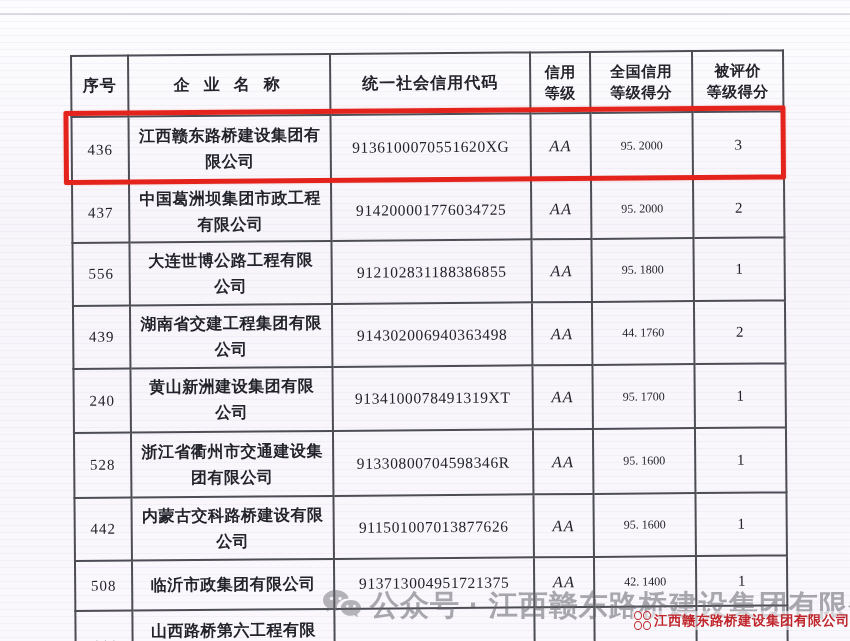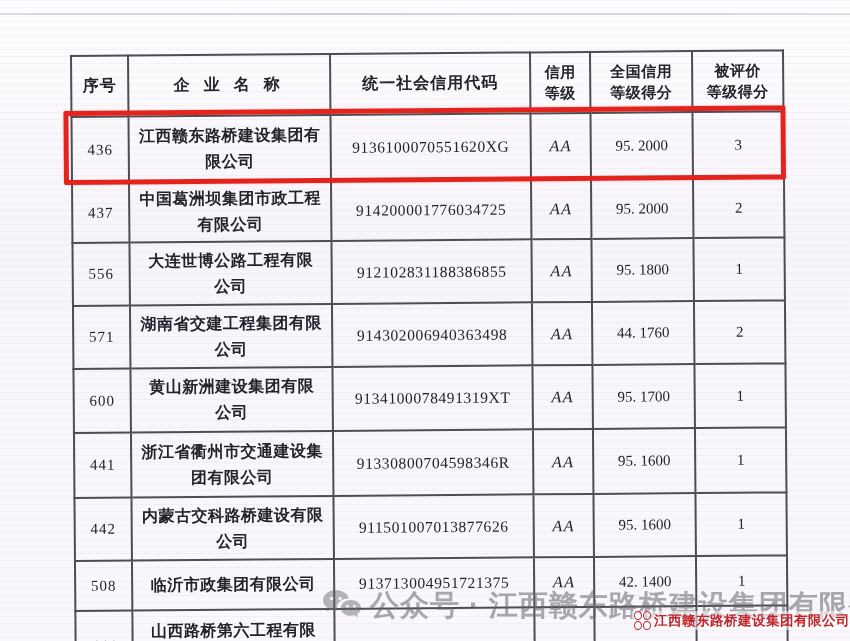--- a/index.html
+++ b/index.html
@@ -43,21 +43,21 @@
   tbody tr:nth-child(8){height:50px;}
   tbody tr:nth-child(9){height:78px;}
   .c-serial{font-size:15px;letter-spacing:1px;}
   .c-name{
     text-align:left;padding-left:16px;padding-right:6px;
     white-space:pre-line;font-size:16px;font-weight:600;
     letter-spacing:0.5px;line-height:1.6;color:#1f1f27;
   }
   .c-code{font-size:15.5px;letter-spacing:0.6px;}
   .c-grade{font-size:16px;letter-spacing:1.5px;font-style:italic;}
-  .c-score{font-size:15px;}
+  .c-score{font-size:12px;}
   .c-prov{font-size:15px;}
   tbody tr:last-child td{vertical-align:top;}
   tbody tr:last-child .c-name{padding-top:7px;}
   tbody tr:last-child .c-serial{padding-top:26px;}
   .red-box{
     position:absolute;box-sizing:border-box;
     left:-7px;top:56px;width:722px;height:74px;
     border:5px solid #e3231c;border-radius:2px;
     box-shadow:0 0 2px rgba(227,35,28,0.35);
     pointer-events:none;
@@ -139,39 +139,39 @@
           <tr>
     <td class="c-serial">556</td>
     <td class="c-name">大连世博公路工程有限
 公司</td>
     <td class="c-code">912102831188386855</td>
     <td class="c-grade">AA</td>
     <td class="c-score">95. 1800</td>
     <td class="c-prov">1</td>
   </tr>
           <tr>
-    <td class="c-serial">571</td>
+    <td class="c-serial">439</td>
     <td class="c-name">湖南省交建工程集团有限
 公司</td>
     <td class="c-code">914302006940363498</td>
     <td class="c-grade">AA</td>
     <td class="c-score">44. 1760</td>
     <td class="c-prov">2</td>
   </tr>
           <tr>
-    <td class="c-serial">600</td>
+    <td class="c-serial">240</td>
     <td class="c-name">黄山新洲建设集团有限
 公司</td>
     <td class="c-code">9134100078491319XT</td>
     <td class="c-grade">AA</td>
     <td class="c-score">95. 1700</td>
     <td class="c-prov">1</td>
   </tr>
           <tr>
-    <td class="c-serial">441</td>
+    <td class="c-serial">528</td>
     <td class="c-name">浙江省衢州市交通建设集
 团有限公司</td>
     <td class="c-code">91330800704598346R</td>
     <td class="c-grade">AA</td>
     <td class="c-score">95. 1600</td>
     <td class="c-prov">1</td>
   </tr>
           <tr>
     <td class="c-serial">442</td>
     <td class="c-name">内蒙古交科路桥建设有限

